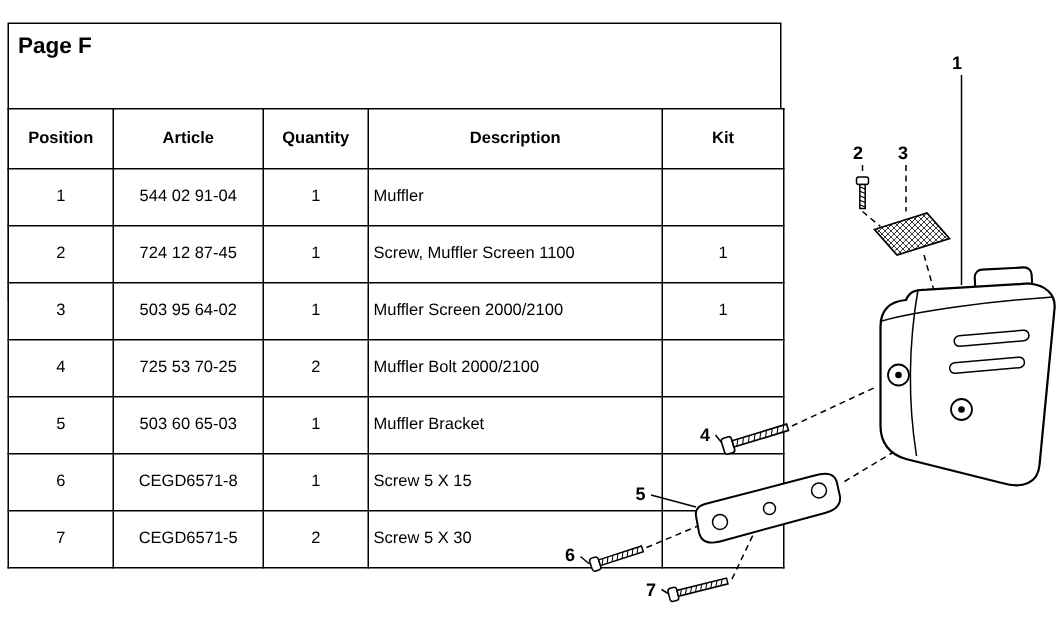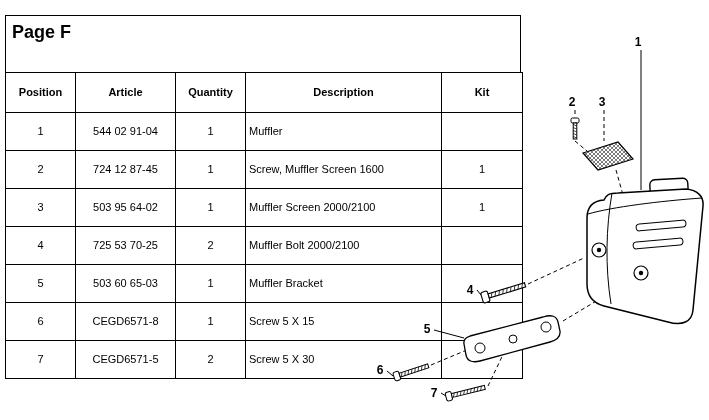--- a/index.html
+++ b/index.html
@@ -1,20 +1,20 @@
 <!DOCTYPE html>
 <html><head>
 <meta charset="utf-8">
 <style>
   html,body{margin:0;padding:0;background:#fff;}
   .screen{position:relative;width:709px;height:420px;background:#ffffff;overflow:hidden;
           font-family:"Liberation Sans",sans-serif;color:#000;}
   .parts-box{position:absolute;left:5px;top:15px;width:516px;height:186px;
              border:1px solid #000;background:#fff;box-sizing:border-box;}
-  .page-title{position:absolute;left:6px;top:6px;font-weight:bold;font-size:18px;}
+  .page-title{position:absolute;left:6px;top:6px;font-weight:bold;font-size:15px;}
   table.parts{position:absolute;left:-1px;top:56px;width:517px;border-collapse:collapse;
               table-layout:fixed;background:#fff;}
   table.parts th,table.parts td{border:1px solid #000;font-size:11px;height:13px;
               padding:12px 3px;white-space:nowrap;overflow:hidden;line-height:13px;}
   table.parts th{font-weight:bold;text-align:center;height:15px;}
   td.c{text-align:center;}
   td.l{text-align:left;}
   svg.diagram{position:absolute;left:0;top:0;}
   .callout{font-family:"Liberation Sans",sans-serif;font-size:12px;font-weight:bold;fill:#000;}
 </style>
@@ -47,21 +47,21 @@
           <td class="c">1</td>
           <td class="c">544 02 91-04</td>
           <td class="c">1</td>
           <td class="l">Muffler</td>
           <td class="c"></td>
         </tr>
         <tr>
           <td class="c">2</td>
           <td class="c">724 12 87-45</td>
           <td class="c">1</td>
-          <td class="l">Screw, Muffler Screen 1600</td>
+          <td class="l">Screw, Muffler Screen 1100</td>
           <td class="c">1</td>
         </tr>
         <tr>
           <td class="c">3</td>
           <td class="c">503 95 64-02</td>
           <td class="c">1</td>
           <td class="l">Muffler Screen 2000/2100</td>
           <td class="c">1</td>
         </tr>
         <tr>

